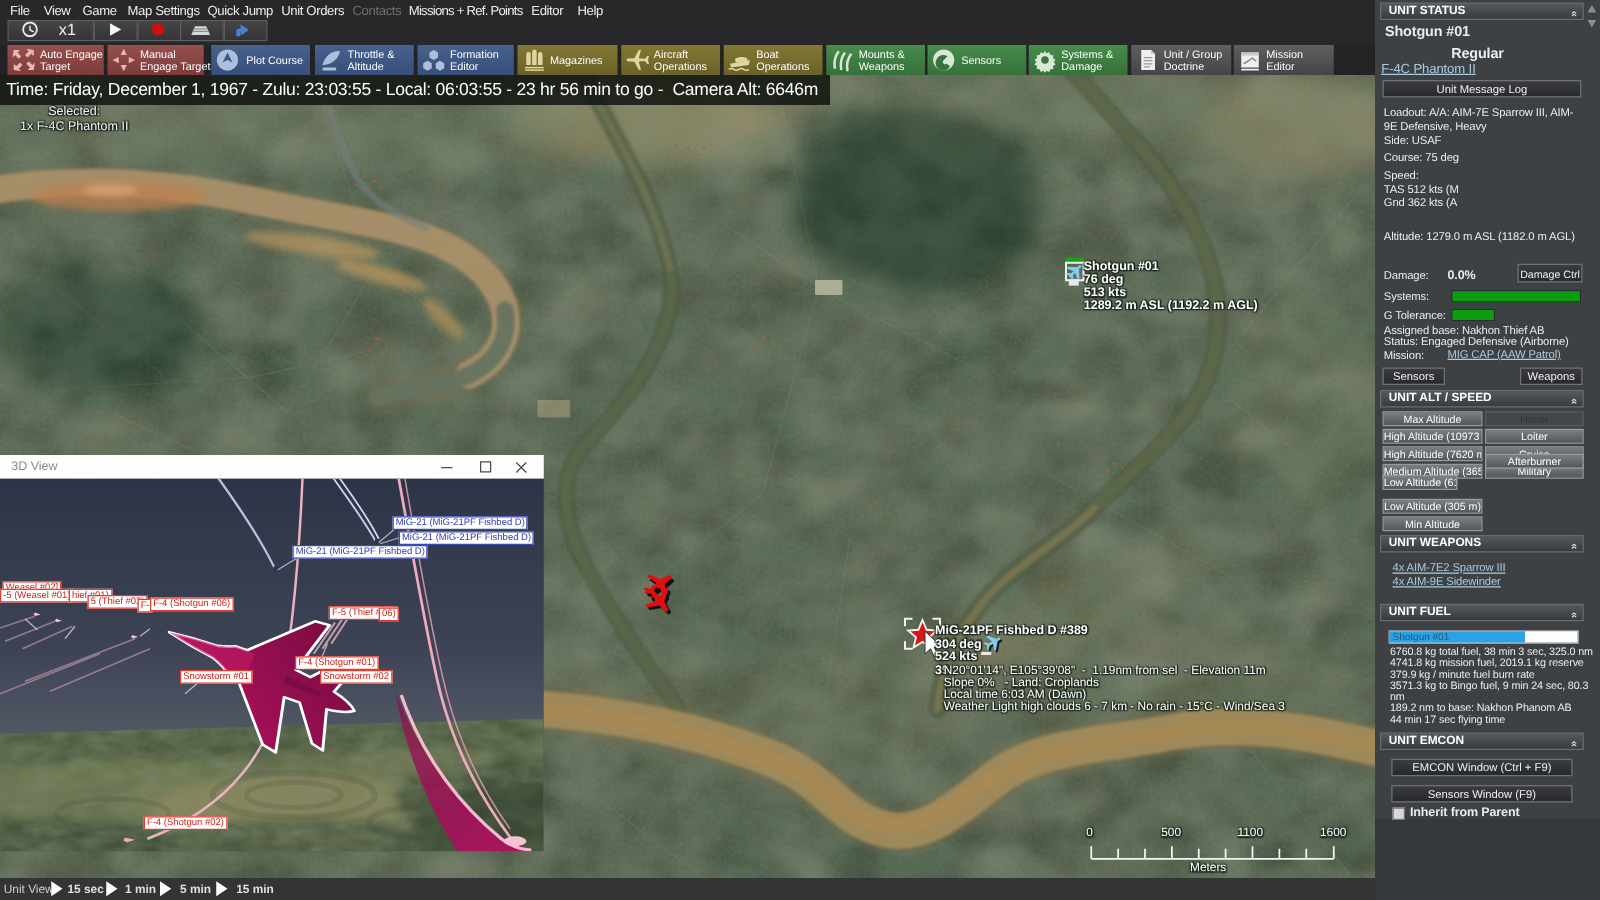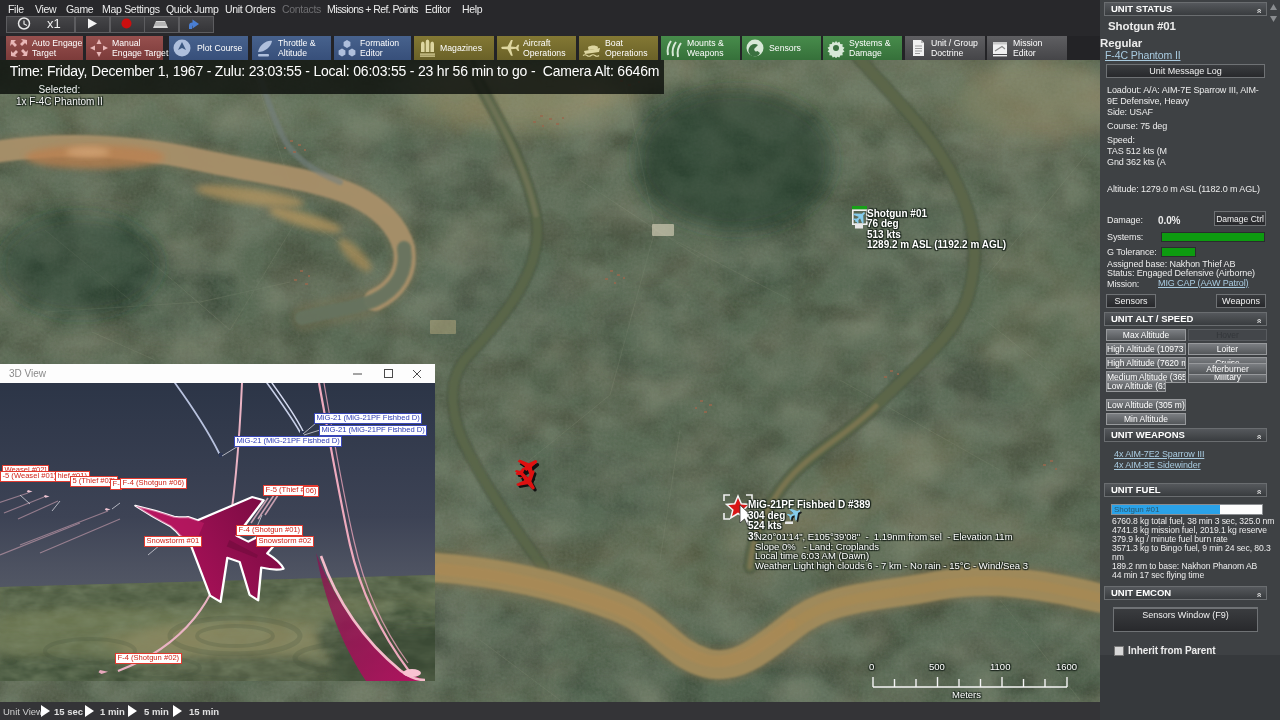--- a/index.html
+++ b/index.html
@@ -14,21 +14,21 @@
 .cbtn{position:absolute;top:0;height:24px;color:#fff;font-size:8.7px;line-height:10px;}
 .cbtn .ic{position:absolute;left:3px;top:2px;width:20px;height:20px;}
 .cbtn .tx{position:absolute;left:25px;top:50%;transform:translateY(-50%);white-space:nowrap;}
 .cbtn .tx1{position:absolute;left:26px;top:50%;transform:translateY(-50%);white-space:nowrap;}
 .red{background:linear-gradient(#96504e,#7c3b3a);}
 .blue{background:linear-gradient(#47628d,#374f7a);}
 .olive{background:linear-gradient(#837834,#6a6128);}
 .green{background:linear-gradient(#478c4b,#36703a);}
 .gray{background:linear-gradient(#5f5f62,#454548);}
 
-#timebar{left:0;top:60px;width:664px;height:34px;background:rgba(12,16,12,0.82);color:#fff;font-size:14px;letter-spacing:-0.2px;line-height:22px;padding-left:5px;box-sizing:border-box;white-space:nowrap;text-align:center;}
+#timebar{left:0;top:60px;width:664px;height:24px;background:rgba(12,16,12,0.82);color:#fff;font-size:14px;letter-spacing:-0.2px;line-height:22px;padding-left:5px;box-sizing:border-box;white-space:nowrap;}
 .mapshadow{text-shadow:1px 1px 1px #1a241c,-1px 1px 1px #1a241c,1px -1px 1px #1a241c,0 0 2px #1a241c;}
 #selected{left:16px;top:84px;color:#f2f2f2;font-size:10px;line-height:11.5px;text-align:center;}
 
 #w3d{left:0;top:364px;width:435px;height:317px;}
 #w3dtitle{left:0;top:0;width:435px;height:19px;background:#fdfdfd;color:#8a8a8a;font-size:10px;}
 #w3dbody{left:0;top:19px;width:435px;height:298px;background:linear-gradient(#2c3547,#3d4355 45%,#4d5261 62%,#565b67 74%);overflow:hidden;}
 .rlab{position:absolute;border:1px solid #e23b30;background:#fff;color:#cf2419;font-size:7.6px;line-height:8.6px;padding:0 1.5px;white-space:nowrap;}
 .blab{position:absolute;border:1px solid #3947b8;background:#fff;color:#2d3cb5;font-size:7.6px;line-height:8.6px;padding:0 1.5px;white-space:nowrap;}
 
 #msglog{left:0;top:682px;width:435px;height:19px;background:#3a3a3d;border-top:1px solid #58585a;box-sizing:border-box;color:#e8e8e8;font-size:9.5px;}
@@ -613,21 +613,21 @@
   <div class="abs" id="sidebar">
     <div class="abs" style="left:0;top:655px;width:180px;height:65px;background:#36393c"></div>
 
     <svg class="abs" style="left:168px;top:2px" width="12" height="24">
         <path d="M5.5,2 L9,8 L2,8 Z" fill="#8a8d90"></path>
         <path d="M2,14 L9,14 L5.5,20 Z" fill="#8a8d90"></path>
       </svg>
 
     <div class="shead" style="top:2px">UNIT STATUS<span class="chev">»</span></div>
     <div class="stx" style="left:8px;top:21px;font-size:11.5px;font-weight:bold">Shotgun #01</div>
-    <div class="stx" style="left:0;top:38px;width:164px;text-align:left;font-size:11.5px;font-weight:bold">Regular</div>
+    <div class="stx" style="left:0;top:38px;width:164px;text-align:center;font-size:11.5px;font-weight:bold">Regular</div>
     <div class="stx" style="left:5px;top:50px;font-size:10.5px"><span class="slink">F-4C Phantom II</span></div>
     <div class="sbt" style="left:6px;top:64px;width:159px;height:14px;line-height:13px">Unit Message Log</div>
     <div class="stx" style="left:7px;top:85px;white-space:normal;width:160px">Loadout: A/A: AIM-7E Sparrow III, AIM-9E Defensive, Heavy</div>
     <div class="stx" style="left:7px;top:107px">Side: USAF</div>
     <div class="stx" style="left:7px;top:121px">Course: 75 deg</div>
     <div class="stx" style="left:7px;top:135px">Speed:<br>TAS 512 kts (M<br>Gnd 362 kts (A</div>
     <div class="stx" style="left:7px;top:184px">Altitude: 1279.0 m ASL (1182.0 m AGL)</div>
     <div class="stx" style="left:7px;top:215px">Damage:</div>
     <div class="stx" style="left:58px;top:215px;font-weight:bold;font-size:10px">0.0%</div>
     <div class="sbt" style="left:114px;top:211px;width:52px;height:15px;line-height:14px;font-size:8.5px">Damage Ctrl</div>
@@ -662,18 +662,18 @@
 
     <div class="shead" style="top:483px">UNIT FUEL<span class="chev">»</span></div>
     <div class="abs" style="left:11px;top:504px;width:150px;height:9px;background:#fdfdfd;border:1px solid #8a8d90">
       <div class="abs" style="left:0;top:0;width:108px;height:9px;background:#2aa2e8"></div>
       <div class="abs" style="left:2px;top:0px;color:#27576e;font-size:8px;line-height:9px">Shotgun #01</div>
     </div>
     <div class="stx" style="left:12px;top:517px;line-height:9px;font-size:8.6px">6760.8 kg total fuel, 38 min 3 sec, 325.0 nm<br>4741.8 kg mission fuel, 2019.1 kg reserve<br>379.9 kg / minute fuel burn rate<br>3571.3 kg to Bingo fuel, 9 min 24 sec, 80.3<br>nm<br>189.2 nm to base: Nakhon Phanom AB<br>44 min 17 sec flying time</div>
 
     <div class="shead" style="top:586px">UNIT EMCON<span class="chev">»</span></div>
     <div class="sbt" style="left:13px;top:607px;width:145px;height:14px;line-height:13px">EMCON Window (Ctrl + F9)</div>
-    <div class="sbt" style="left:13px;top:608px;width:145px;height:24px;line-height:12px">Sensors Window (F9)</div>
+    <div class="sbt" style="left:13px;top:628px;width:145px;height:14px;line-height:12px">Sensors Window (F9)</div>
     <div class="abs" style="left:14px;top:646px;width:8px;height:8px;background:#d8d8d8;border:1px solid #777"></div>
     <div class="stx" style="left:28px;top:645px;font-weight:bold;font-size:10px">Inherit from Parent</div>
   </div>
 
 </div>
 
 </body></html>

